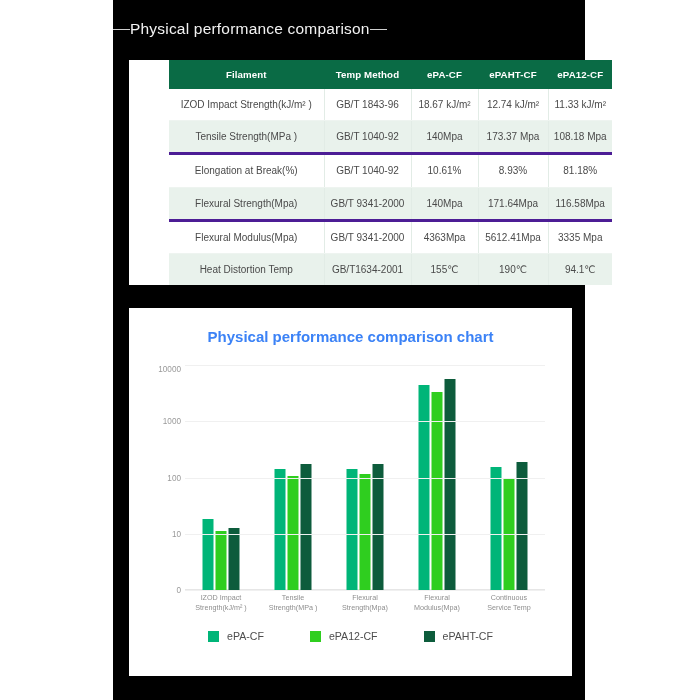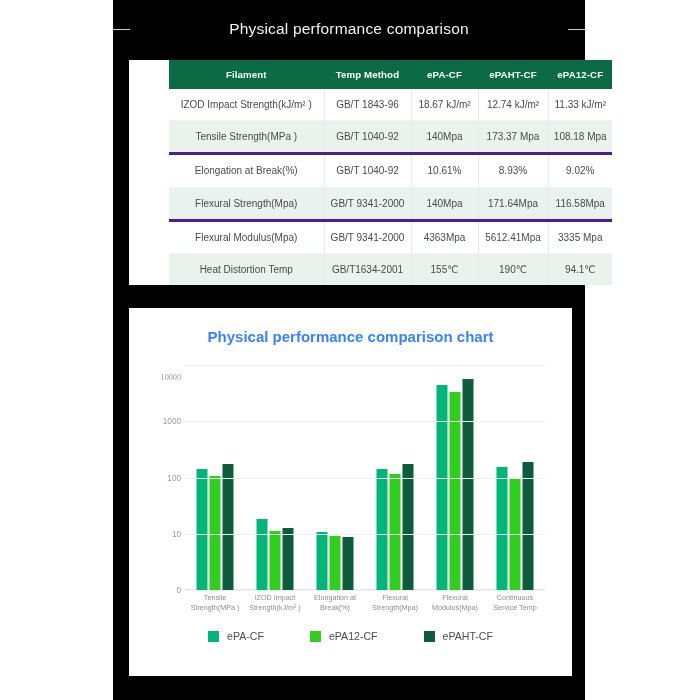--- a/index.html
+++ b/index.html
@@ -13,21 +13,21 @@
 
   
   .panel{
     position:absolute;left:113px;top:0;width:472px;height:700px;
     background:#000000;
   }
 
   
   .page-title{
     position:absolute;left:113px;top:12px;width:472px;height:34px;
-    display:flex;align-items:center;justify-content:space-between;gap:24px;
+    display:flex;align-items:center;justify-content:flex-start;gap:0;
     color:#f2f2f2;font-size:15.5px;letter-spacing:.2px;
   }
   .ttl-dash{display:inline-block;width:17px;height:1px;background:#cfcfcf;}
 
   
   .table-card{
     position:absolute;left:129px;top:60px;width:443px;
     background:#ffffff;overflow:hidden;padding-left:40px;
   }
   table.perf{border-collapse:collapse;width:443px;table-layout:fixed;}
@@ -135,21 +135,21 @@
           <td>GB/T 1040-92</td>
           <td>140Mpa</td>
           <td>173.37 Mpa</td>
           <td>108.18 Mpa</td>
         </tr>
         <tr>
           <td>Elongation at Break(%)</td>
           <td>GB/T 1040-92</td>
           <td>10.61%</td>
           <td>8.93%</td>
-          <td>9.02%</td>
+          <td>81.18%</td>
         </tr>
         <tr class="alt">
           <td>Flexural Strength(Mpa)</td>
           <td>GB/T 9341-2000</td>
           <td>140Mpa</td>
           <td>171.64Mpa</td>
           <td>116.58Mpa</td>
         </tr>
         <tr>
           <td>Flexural Modulus(Mpa)</td>
@@ -169,49 +169,38 @@
     </table>
   </div>
 
   <div class="chart-card">
     <div class="chart-title">Physical performance comparison chart</div>
     <div class="plot" id="plot">
       <div class="axis-base"></div>
       <div class="groups" id="groups">
           <div class="grp">
             <div class="bars">
+              <div class="bar" title="ePA-CF: 18.67" style="background: rgb(0, 181, 120); height: 71.5px;"></div>
+              <div class="bar" title="ePA12-CF: 11.33" style="background: rgb(47, 206, 31); height: 59.3px;"></div>
+              <div class="bar" title="ePAHT-CF: 12.74" style="background: rgb(13, 92, 60); height: 62.2px;"></div>
+            </div>
+            <div class="xlab">
+              <div>IZOD Impact</div>
+              <div>Strength(kJ/m² )</div>
+            </div>
+          </div>
+          <div class="grp">
+            <div class="bars">
               <div class="bar" title="ePA-CF: 140" style="background: rgb(0, 181, 120); height: 120.7px;"></div>
               <div class="bar" title="ePA12-CF: 108.18" style="background: rgb(47, 206, 31); height: 114.4px;"></div>
               <div class="bar" title="ePAHT-CF: 173.37" style="background: rgb(13, 92, 60); height: 125.9px;"></div>
             </div>
             <div class="xlab">
               <div>Tensile</div>
               <div>Strength(MPa )</div>
-            </div>
-          </div>
-          <div class="grp">
-            <div class="bars">
-              <div class="bar" title="ePA-CF: 18.67" style="background: rgb(0, 181, 120); height: 71.5px;"></div>
-              <div class="bar" title="ePA12-CF: 11.33" style="background: rgb(47, 206, 31); height: 59.3px;"></div>
-              <div class="bar" title="ePAHT-CF: 12.74" style="background: rgb(13, 92, 60); height: 62.2px;"></div>
-            </div>
-            <div class="xlab">
-              <div>IZOD Impact</div>
-              <div>Strength(kJ/m² )</div>
-            </div>
-          </div>
-          <div class="grp">
-            <div class="bars">
-              <div class="bar" title="ePA-CF: 10.61" style="background: rgb(0, 181, 120); height: 57.7px;"></div>
-              <div class="bar" title="ePA12-CF: 9.02" style="background: rgb(47, 206, 31); height: 53.7px;"></div>
-              <div class="bar" title="ePAHT-CF: 8.93" style="background: rgb(13, 92, 60); height: 53.5px;"></div>
-            </div>
-            <div class="xlab">
-              <div>Elongation at</div>
-              <div>Break(%)</div>
             </div>
           </div>
           <div class="grp">
             <div class="bars">
               <div class="bar" title="ePA-CF: 140" style="background: rgb(0, 181, 120); height: 120.7px;"></div>
               <div class="bar" title="ePA12-CF: 116.58" style="background: rgb(47, 206, 31); height: 116.2px;"></div>
               <div class="bar" title="ePAHT-CF: 171.64" style="background: rgb(13, 92, 60); height: 125.7px;"></div>
             </div>
             <div class="xlab">
               <div>Flexural</div>
@@ -243,21 +232,21 @@
         </div>
     <div class="gridline" style="top: 225px;"></div>
         <div class="ylab" style="top: 225px;">0</div>
         <div class="gridline" style="top: 168.75px;"></div>
         <div class="ylab" style="top: 168.75px;">10</div>
         <div class="gridline" style="top: 112.5px;"></div>
         <div class="ylab" style="top: 112.5px;">100</div>
         <div class="gridline" style="top: 56.25px;"></div>
         <div class="ylab" style="top: 56.25px;">1000</div>
         <div class="gridline" style="top: 0px;"></div>
-        <div class="ylab" style="top: 12px; font-family: Liberation Serif, serif;">10000</div>
+        <div class="ylab" style="top: 4px;">10000</div>
       </div>
     <div class="legend" id="legend">
         <div class="lg-item">
           <span class="swatch" style="background: rgb(0, 181, 120);"></span>
           <span class="lg-text">ePA-CF</span>
         </div>
         <div class="lg-item">
           <span class="swatch" style="background: rgb(47, 206, 31);"></span>
           <span class="lg-text">ePA12-CF</span>
         </div>

